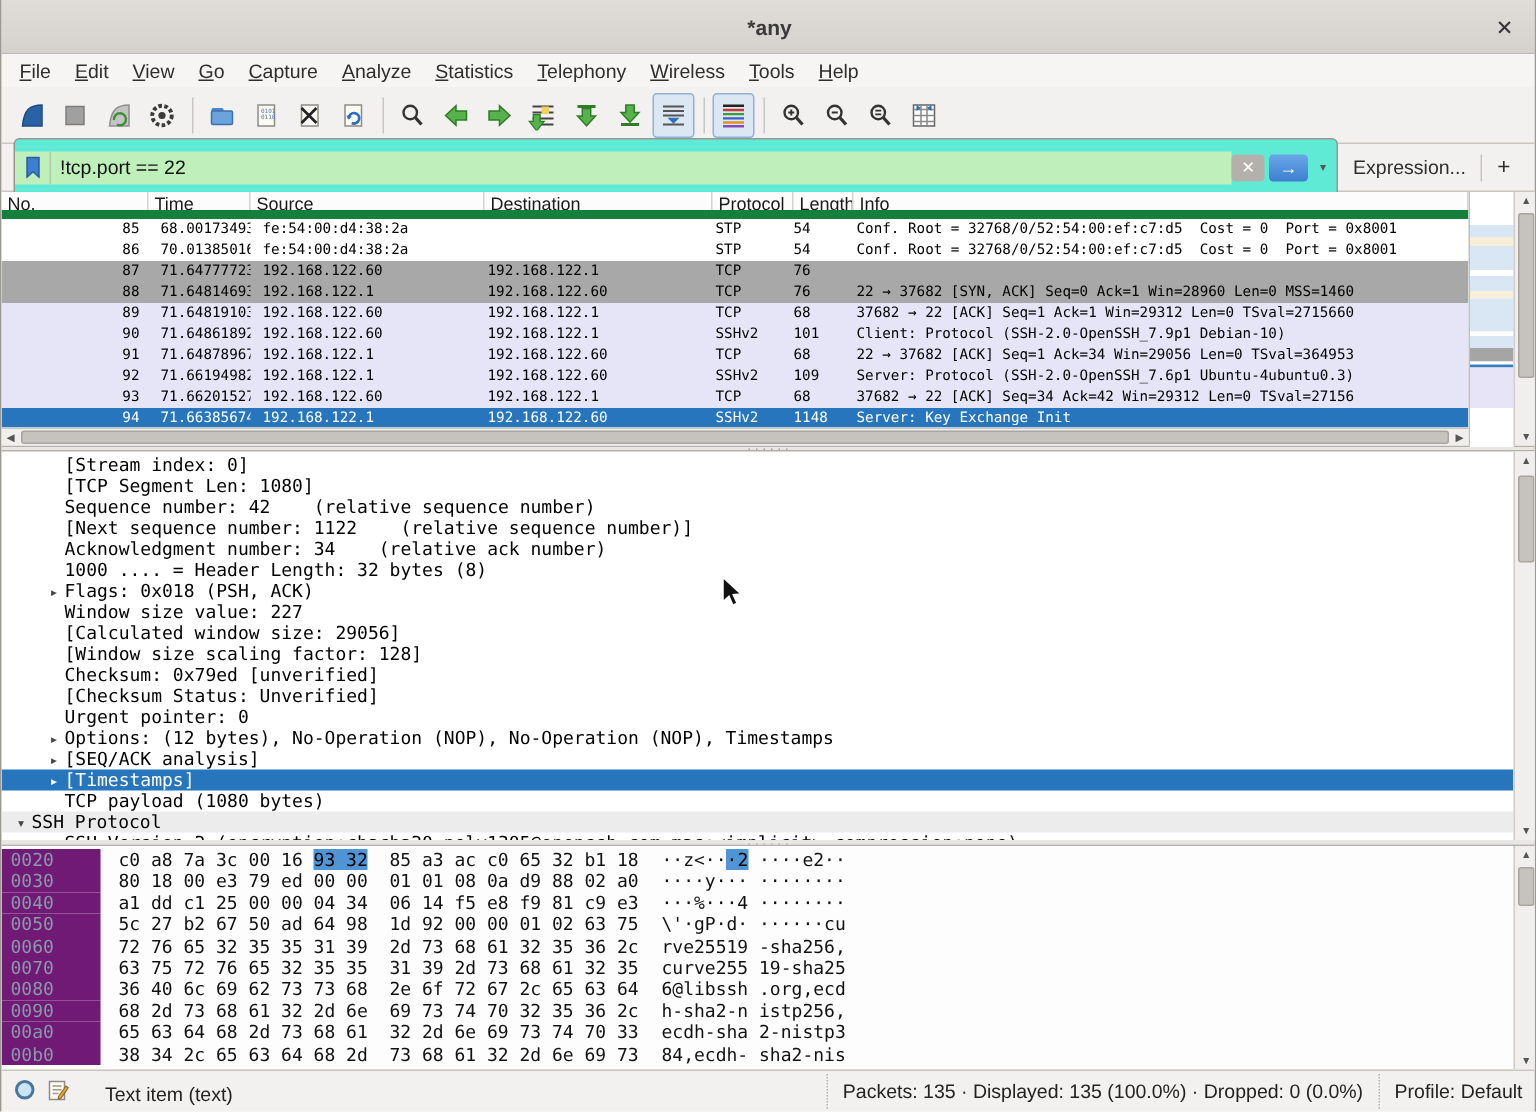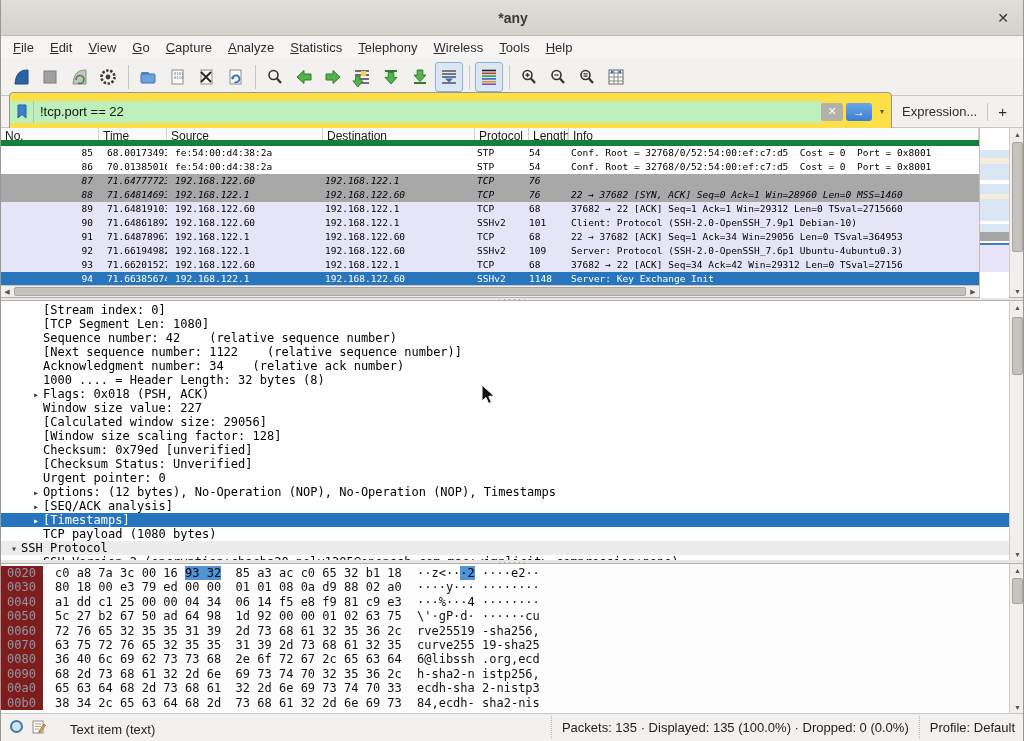--- a/index.html
+++ b/index.html
@@ -27,21 +27,21 @@
   .tbtn { width:28px; height:30px; display:flex; align-items:center; justify-content:center;
     border:1px solid transparent; border-radius:3px; margin-right:1px; }
   .tbtn.pressed { background:#dbe7f3; border:1px solid #8fb2d4; }
   .tsep { width:1px; height:24px; background:#c9c5c1; margin:0 5px; }
   .tbtn svg { display:block; }
 
   
   .filterbar { position:absolute; top:96px; left:0; width:1024px; height:32px;
     background:#f3f1ef; border-bottom:1px solid #c9c5c1; display:flex; align-items:center; padding:0 8px; }
   .filter-field { flex:1; height:40px; border:1px solid #9a9archy; border:1px solid #9a968f; border-radius:4px;
-    background:#fde047; display:flex; align-items:center; overflow:hidden; }
+    background:#5eead4; display:flex; align-items:center; overflow:hidden; }
   .bookmark-btn { width:24px; height:22px; display:flex; align-items:center; justify-content:center;
     border-right:1px solid #abc8ab; background:#bff0bb; }
   .filter-input { flex:1; border:none; outline:none; background:#bff0bb; font-family:"Liberation Sans",sans-serif;
     font-size:13px; color:#111; padding:0 6px; height:22px; }
   .clear-btn { width:22px; height:18px; background:#b4b1ad; border-radius:3px; color:#fff; font-size:11px;
     display:flex; align-items:center; justify-content:center; margin-right:3px; }
   .apply-btn { width:26px; height:18px; background:linear-gradient(#6aa7e8,#3c7fd0); border-radius:3px;
     color:#fff; font-size:12px; display:flex; align-items:center; justify-content:center; margin-right:3px; }
   .dd-caret { width:14px; height:18px; display:flex; align-items:center; justify-content:center;
     font-size:8px; color:#555; margin-right:2px; }
@@ -61,21 +61,21 @@
     font-size:9.5px; line-height:14px; white-space:pre; color:#000; }
   .prow .c { flex:none; overflow:hidden; }
   .col-no   { width:98px;  text-align:right; padding-right:6px; }
   .col-time { width:68px;  padding-left:8px; }
   .col-src  { width:156px; padding-left:8px; }
   .col-dst  { width:152px; padding-left:2px; }
   .col-pro  { width:54px;  padding-left:2px; }
   .col-len  { width:40px;  padding-right:6px; }
   .col-info { flex:1; padding-left:2px; }
   .prow.c-white { background:#ffffff; }
-  .prow.c-gray  { background:#a8a8a8;font-style:italic; }
+  .prow.c-gray  { background:#a8a8a8; }
   .prow.c-lav   { background:#e6e4f7; }
   .prow.c-sel   { background:#2776bd; color:#ffffff; }
   .hscroll { height:12px; border-top:1px solid #c9c5c1; background:#f1efed; position:relative; }
   .hscroll .arr { position:absolute; top:0; width:12px; height:11px; font-size:7px; color:#555;
     display:flex; align-items:center; justify-content:center; }
   .hthumb { position:absolute; left:13px; right:13px; top:1px; height:9px; background:#c6c2bd;
     border:1px solid #a8a49f; border-radius:2px; }
   .minimap { width:30px; border-left:1px solid #c2beba; background:#fff; padding-top:18px; }
   .minimap .stripe { width:100%; }
   .vscroll { width:16px; background:#f1efed; border-left:1px solid #cfccc8; position:relative; }
@@ -100,21 +100,21 @@
   .dline.sel { background:#2776bd; color:#fff; }
   .dline.sel .arr { color:#fff; }
   .dline.hl { background:#ececec; }
 
   
   .hexpane { position:absolute; top:563px; left:0; width:1024px; height:150px; background:#fdfdfe;
     border-top:1px solid #b4b0ab; display:flex; }
   .hexrows { width:1008px; overflow:hidden; padding-top:2px; }
   .hrow { height:14.4px; line-height:14.4px; font-family:"DejaVu Sans Mono","Liberation Mono",monospace;
     font-size:12px; white-space:pre; display:flex; }
-  .hrow .off { width:42px; background:#7f1d1d; color:#8a99ab; padding-left:6px; flex:none; }
+  .hrow .off { width:66px; background:#701a75; color:#8a99ab; padding-left:6px; flex:none; }
   .hrow .hx { width:352px; margin-left:12px; flex:none; color:#111; }
   .hrow .asc { margin-left:10px; color:#111; }
   .hlb { background:#4f94d4; color:#000; font-weight:normal; font-style:normal; }
 
   
   .statusbar { position:absolute; top:713px; left:0; width:1024px; height:28px; background:#f3f1ef;
     border-top:1px solid #c9c5c1; display:flex; align-items:center; font-size:13px; color:#222; }
   .sb-left { display:flex; align-items:flex-end; gap:8px; padding-left:8px; flex:1; }
   .sb-text { padding-left:16px; }
   .sb-right { display:flex; align-items:center; }

